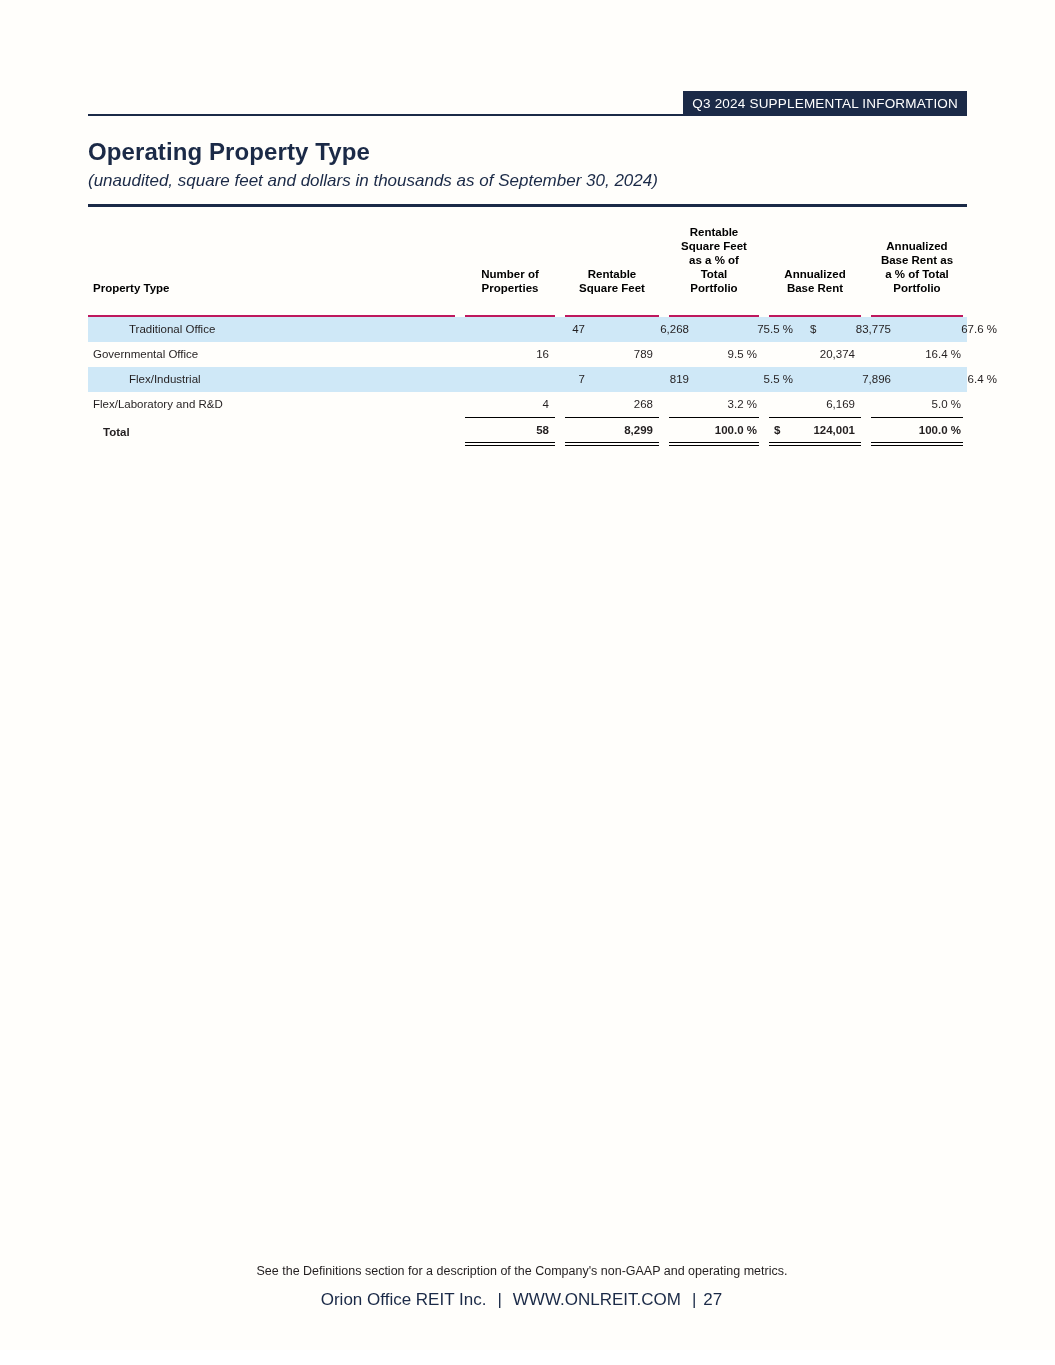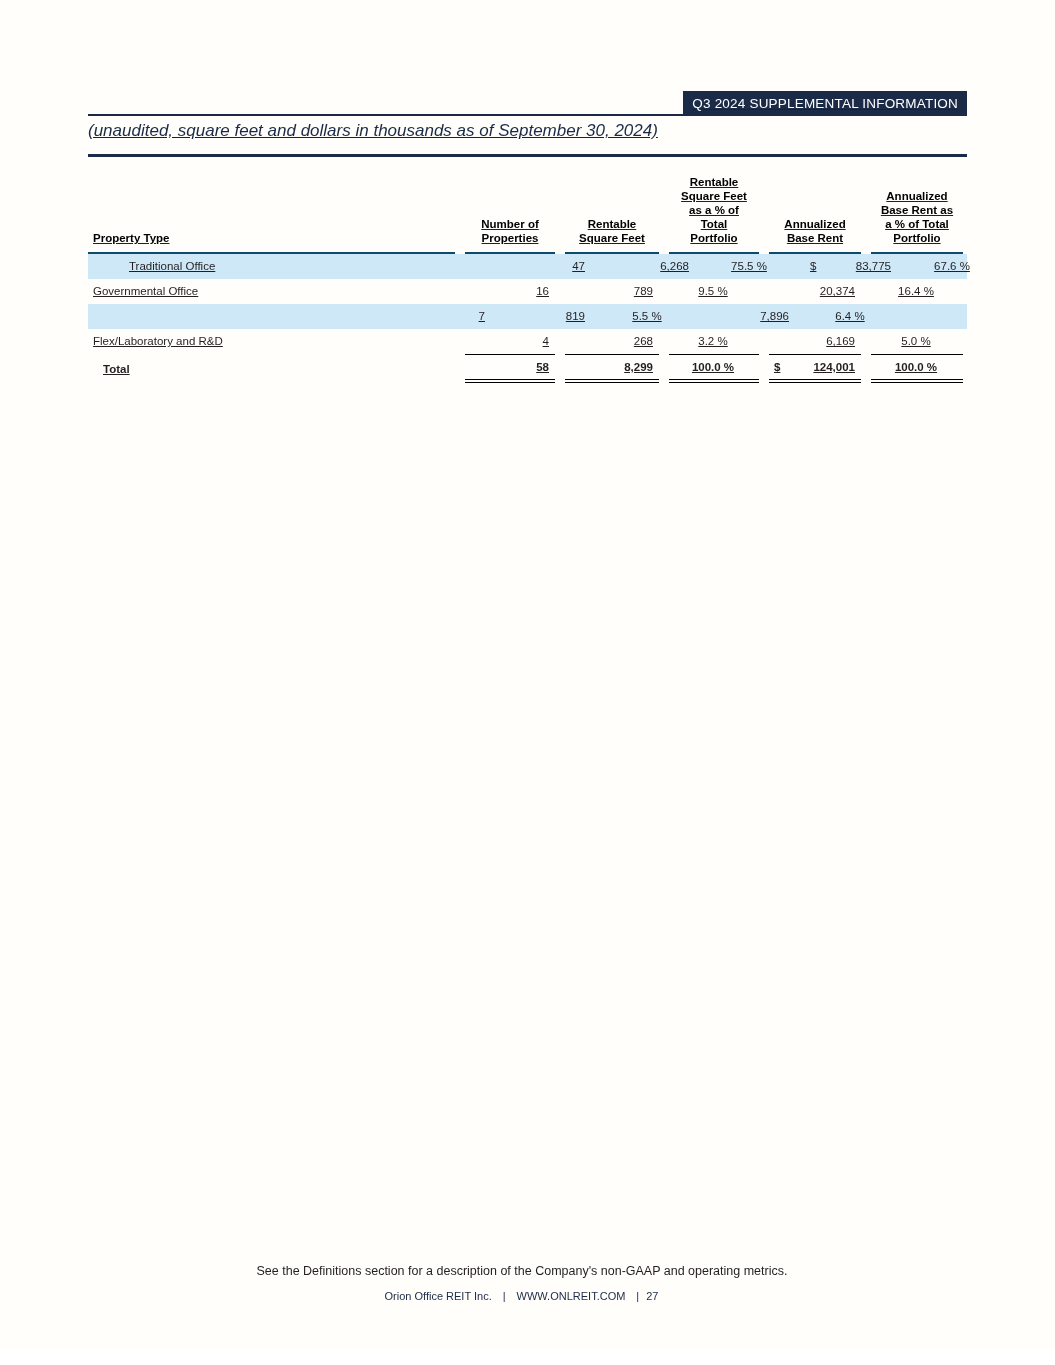--- a/index.html
+++ b/index.html
@@ -5,21 +5,20 @@
   * { margin: 0; padding: 0; box-sizing: border-box; }
   html, body { background: #ffffff; }
   body { font-family: "Liberation Sans", sans-serif; color: #231f20; }
 
   .page {
     position: relative;
     width: 1055px;
     height: 1350px;
     background: #fffefb;
     overflow: hidden;
-    text-decoration: underline;
   }
   .content { margin: 0 88px; width: 879px; }
 
   
   .topbar {
     display: flex;
     align-items: flex-end;
     margin-top: 91px;
   }
   .topbar-rule {
@@ -65,35 +64,35 @@
   }
   .thead-row .hcell {
     display: flex;
     align-items: flex-end;
     justify-content: center;
     text-align: center;
     font-weight: bold;
     color: #000000;
     line-height: 14px;
     white-space: pre-line;
-    border-bottom: 2px solid #0c4a6e;
-    padding-bottom: 7px;
+    border-bottom: 2px solid #be185d;
+    padding-bottom: 20px;
     min-height: 76px;
   }
   .thead-row .hcell.first {
     justify-content: flex-start;
     text-align: center;
     padding-left: 5px;
   }
   .tbody .trow { height: 25px; align-items: center; }
   .tbody .trow.shaded { background: #cfe8f7; padding-left: 36px; }
   .cell { line-height: 25px; }
   .cell.name { padding-left: 5px; }
   .cell.num { text-align: right; padding-right: 6px; }
-  .cell.pct { text-align: center; padding-right: 2px; }
+  .cell.pct { text-align: right; padding-right: 2px; }
   .cell.money {
     display: flex;
     justify-content: space-between;
     padding: 0 6px 0 5px;
   }
 
   .total-row { height: 27px; align-items: center; font-weight: bold; }
   .total-row .cell { line-height: 24px; }
   .total-row .cell.name { padding-left: 15px; }
   .total-row .bordered {
@@ -108,37 +107,38 @@
     left: 0; right: 11px;
     text-align: center;
     font-size: 12.5px;
     color: #231f20;
   }
   .footer-line {
     position: absolute;
     top: 1290px;
     left: 0; right: 12px;
     text-align: center;
-    font-size: 11px;
+    font-size: 17px;
     color: #1b2a47;
   }
   .footer-line .sep1 { margin: 0 11px; }
   .footer-line .sep2 { margin-left: 11px; margin-right: 7px; }
 </style>
 </head>
 <body>
 
 <div class="page">
   <div class="content">
 
     <div class="topbar">
       <div class="topbar-rule"></div>
       <div class="badge">Q3 2024 SUPPLEMENTAL INFORMATION</div>
     </div>
 
+    <h1 class="title">Operating Property Type</h1>
     <div class="subtitle">(unaudited, square feet and dollars in thousands as of September 30, 2024)</div>
     <div class="divider"></div>
 
     <div class="ptable">
 
       <div class="trow thead-row">
         <div class="hcell first">Property Type</div>
         <div class="hcell">Number of
 Properties</div>
         <div class="hcell">Rentable
@@ -176,20 +176,21 @@
           <div class="cell num">789</div>
           <div class="cell pct">9.5 %</div>
           <div class="cell money">
               <span></span>
               <span>20,374</span>
             </div>
           <div class="cell pct">16.4 %</div>
         </div>
 
         <div class="trow shaded">
+          <div class="cell name">Flex/Industrial</div>
           <div class="cell num">7</div>
           <div class="cell num">819</div>
           <div class="cell pct">5.5 %</div>
           <div class="cell money">
               <span></span>
               <span>7,896</span>
             </div>
           <div class="cell pct">6.4 %</div>
         </div>
 

